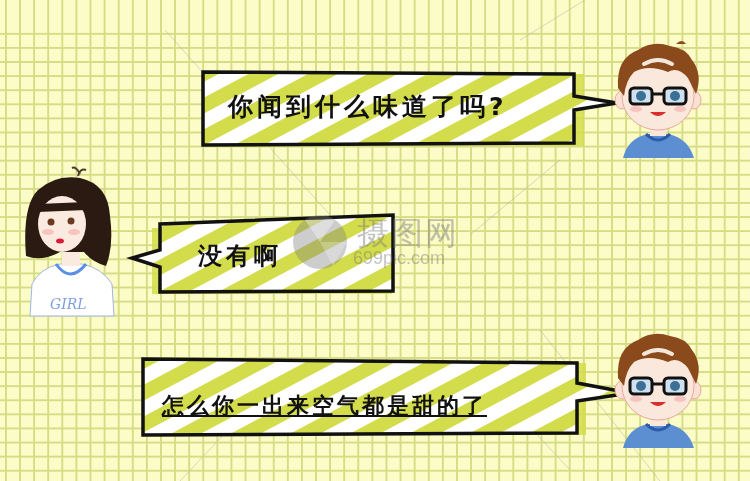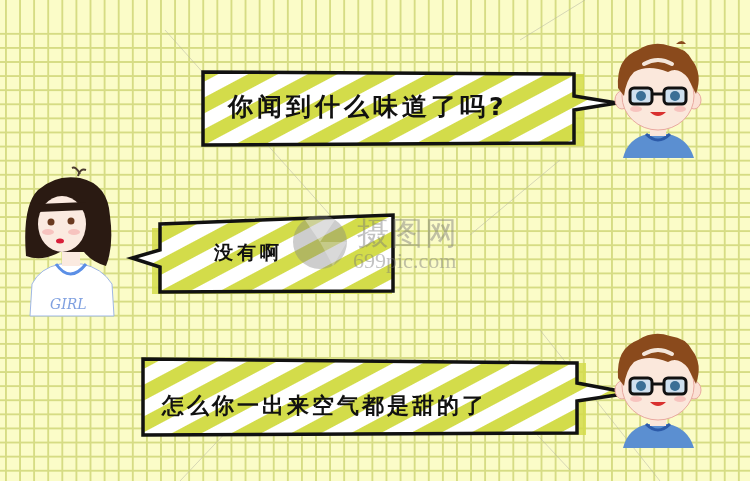--- a/index.html
+++ b/index.html
@@ -31,22 +31,22 @@
   .avatar { position: absolute; }
   .watermark {
     position: absolute; left: 285px; top: 212px; width: 190px; height: 60px;
     pointer-events: none;
   }
   .wm-cn {
     position: absolute; left: 72px; top: 0; font-size: 32px; color: rgba(120,120,120,0.45);
     letter-spacing: 2px; font-family: Liberation Serif, serif;
   }
   .wm-en {
-    position: absolute; left: 68px; top: 36px; font-size: 22px; color: rgba(120,120,120,0.45);
-    font-family: Liberation Serif, serif;
+    position: absolute; left: 68px; top: 36px; font-size: 18px; color: rgba(120,120,120,0.45);
+    font-family: Liberation Sans, sans-serif;
   }
 </style>
 </head>
 <body>
 
 <div class="top-mask"></div>
 
 <svg class="diag" viewBox="0 0 750 481">
   <g stroke="#b9b9a6" stroke-width="0.8" opacity="0.7" fill="none">
     <line x1="165" y1="30" x2="330" y2="215"></line>
@@ -70,29 +70,29 @@
     <path d="M3 4 L374 6 L374 28 L417 35 L374 42 L374 75 L3 77 Z" fill="url(#stripes)" stroke="#111" stroke-width="3.5" stroke-linejoin="miter"></path>
   </svg>
   <div class="bubble-text" style="left:28px; top:22px; font-size:25px;">你闻到什么味道了吗?</div>
 </div>
 
 <div class="bubble" style="left:118px; top:212px; width:270px; height:84px;">
   <svg width="270" height="84">
     <rect x="22" y="16" width="240" height="66" fill="#d3dc4a" opacity="0.85"></rect>
     <path d="M30 12 L263 3 L263 79 L30 80 L30 55 L2 46 L30 38 Z" fill="url(#stripes)" stroke="#111" stroke-width="3.5" stroke-linejoin="miter"></path>
   </svg>
-  <div class="bubble-text" style="left:84px; top:28px; font-size:19px;font-family:Liberation Mono, monospace;">没有啊</div>
+  <div class="bubble-text" style="left:68px; top:28px; font-size:24px;font-family:Liberation Mono, monospace;">没有啊</div>
 </div>
 
 <div class="bubble" style="left:128px; top:355px; width:495px; height:84px;">
   <svg width="495" height="84">
     <rect x="14" y="8" width="432" height="72" fill="#d3dc4a" opacity="0.85"></rect>
     <path d="M3 4 L437 8 L437 28 L490 38 L437 46 L437 78 L3 80 Z" fill="url(#stripes)" stroke="#111" stroke-width="3.5" stroke-linejoin="miter"></path>
   </svg>
-  <div class="bubble-text" style="left:22px; top:36px; font-size:22px; letter-spacing:3px;">怎么你一出来空气都是甜的了</div>
+  <div class="bubble-text" style="left:22px; top:36px; font-size:22px; letter-spacing:3px;text-decoration:underline;">怎么你一出来空气都是甜的了</div>
 </div>
 
 <div class="avatar" style="left:608px; top:38px; width:100px; height:120px;">
   <svg width="100" height="120" viewBox="0 0 100 120">
     <path d="M15 120 Q20 100 40 96 L60 96 Q80 100 86 120 Z" fill="#5b8fd1"></path>
     <path d="M38 96 Q50 108 62 96" fill="none" stroke="#2c5aa8" stroke-width="3"></path>
     <rect x="42" y="80" width="16" height="18" fill="#fbe6da"></rect>
     <ellipse cx="14" cy="62" rx="7" ry="9" fill="#fbe0d4" stroke="#e9a9a0" stroke-width="1"></ellipse>
     <ellipse cx="86" cy="62" rx="7" ry="9" fill="#fbe0d4" stroke="#e9a9a0" stroke-width="1"></ellipse>
     <ellipse cx="50" cy="58" rx="36" ry="34" fill="#fbe8dc" stroke="#e9a9a0" stroke-width="1"></ellipse>

